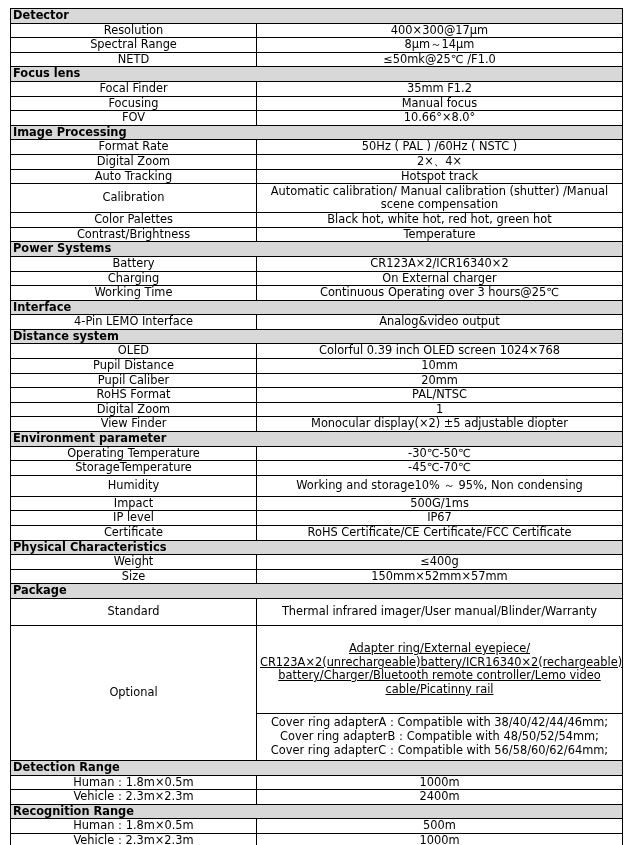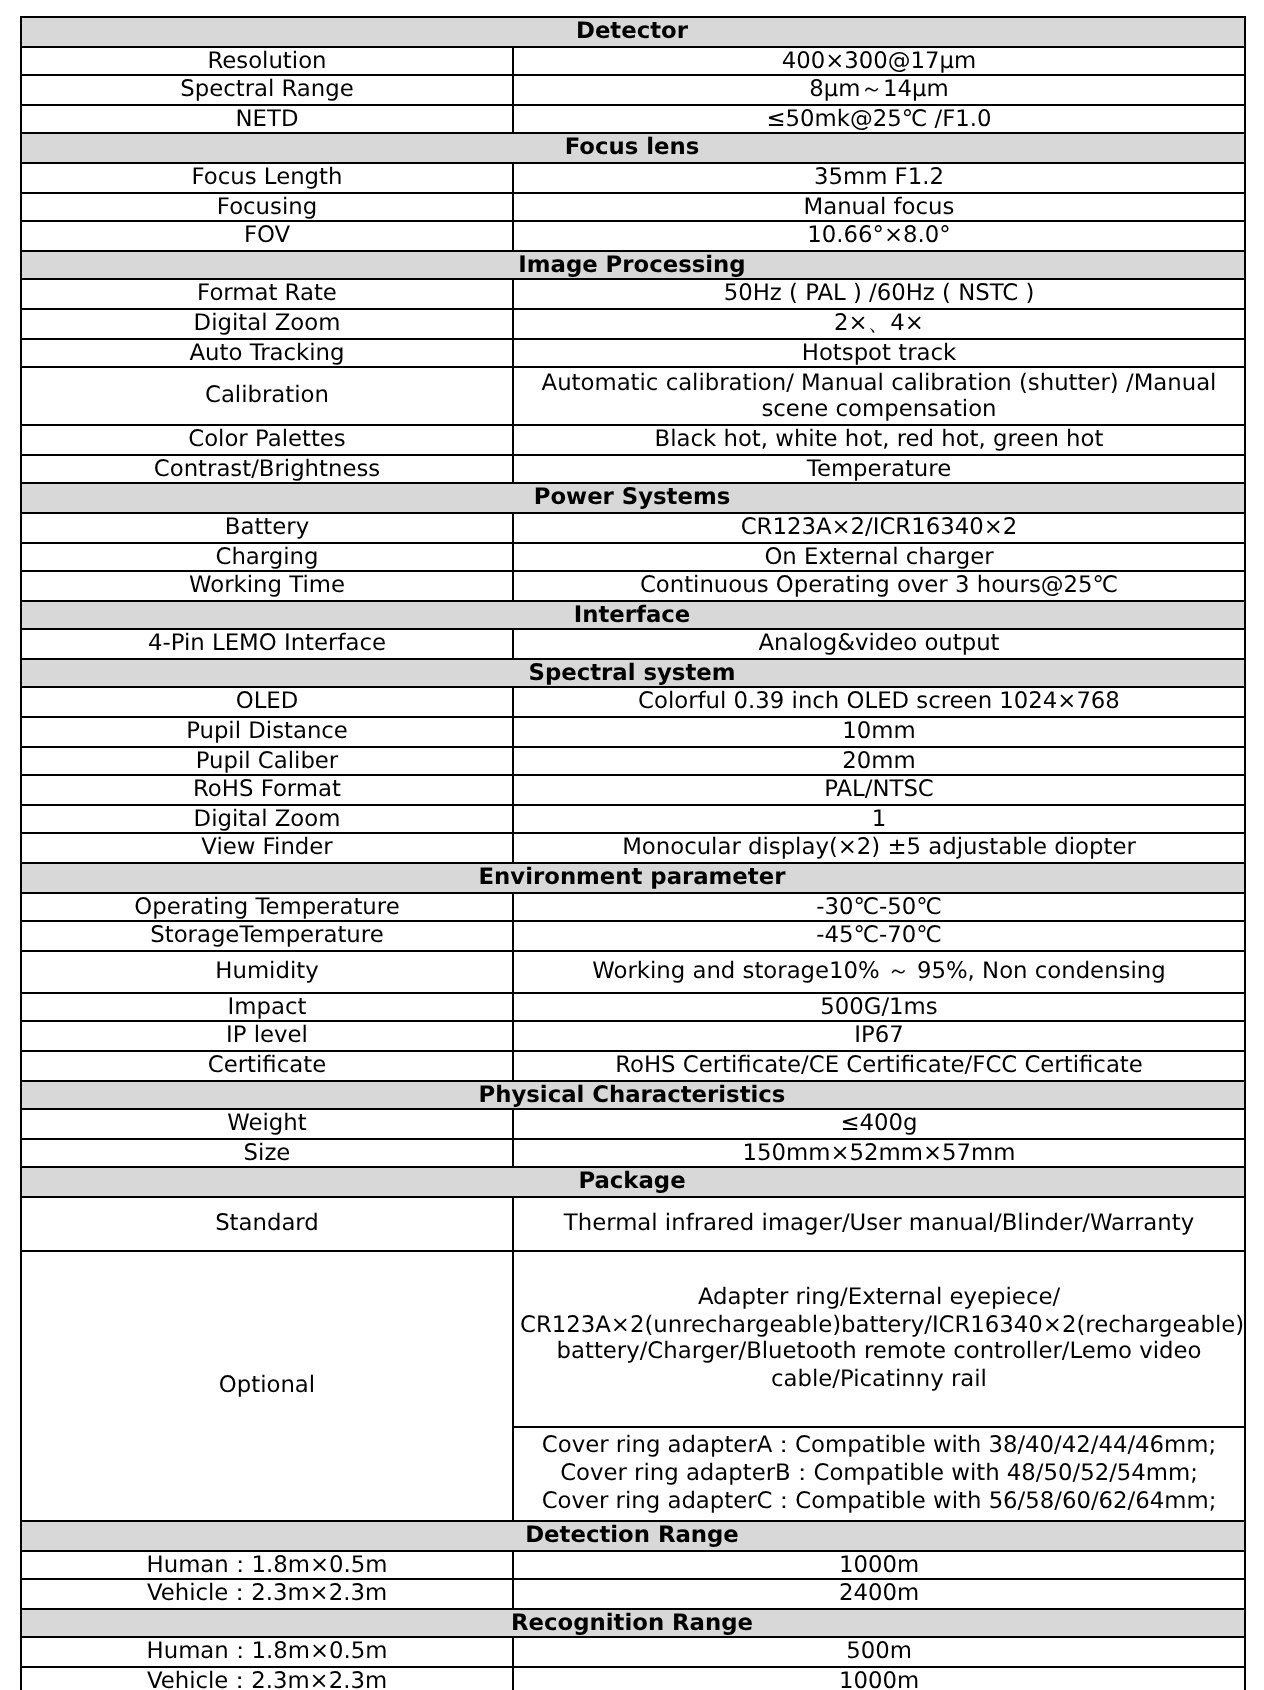--- a/index.html
+++ b/index.html
@@ -18,26 +18,26 @@
     padding: 0 3px;
     text-align: center;
     vertical-align: middle;
     line-height: 13.6px;
     height: 13.6px;
   }
   table.spec col.c1 { width: 246px; }
   table.spec col.c2 { width: 366px; }
   tr.section td {
     background: #d8d8d8;
-    text-align: center;
+    text-align: left;
     font-weight: bold;
     padding-left: 2px;
   }
   td.tall2 { height: 28px !important; margin-left: 44px; }
-  td.opt-a { height: 86px !important; }
+  td.opt-a { height: 86px !important; text-decoration: underline; }
   td.opt-b { height: 46px !important; }
   td.opt-label { height: 134px !important; }
   .ml { white-space: pre-line; }
 </style>
 </head>
 <body>
 
 <div class="wrap">
 <table class="spec">
   <colgroup>
@@ -59,21 +59,21 @@
         </tr>
     <tr>
           <td>NETD</td>
           <td>≤50mk@25℃ /F1.0</td>
         </tr>
 
     <tr class="section">
           <td colspan="2">Focus lens</td>
         </tr>
     <tr>
-          <td>Focus Length</td>
+          <td>Focal Finder</td>
           <td>35mm F1.2</td>
         </tr>
     <tr>
           <td>Focusing</td>
           <td>Manual focus</td>
         </tr>
     <tr>
           <td>FOV</td>
           <td>10.66°×8.0°</td>
         </tr>
@@ -125,21 +125,21 @@
 
     <tr class="section">
           <td colspan="2">Interface</td>
         </tr>
     <tr>
           <td>4-Pin LEMO Interface</td>
           <td>Analog&amp;video output</td>
         </tr>
 
     <tr class="section">
-          <td colspan="2">Spectral system</td>
+          <td colspan="2">Distance system</td>
         </tr>
     <tr>
           <td>OLED</td>
           <td>Colorful 0.39 inch OLED screen 1024×768</td>
         </tr>
     <tr>
           <td>Pupil Distance</td>
           <td>10mm</td>
         </tr>
     <tr>

